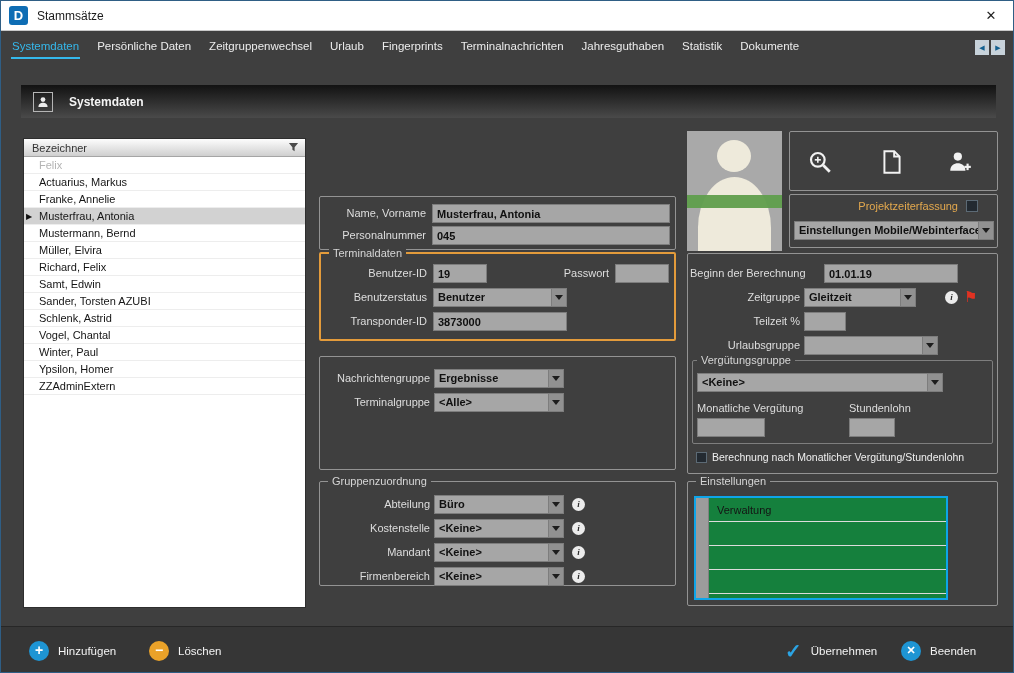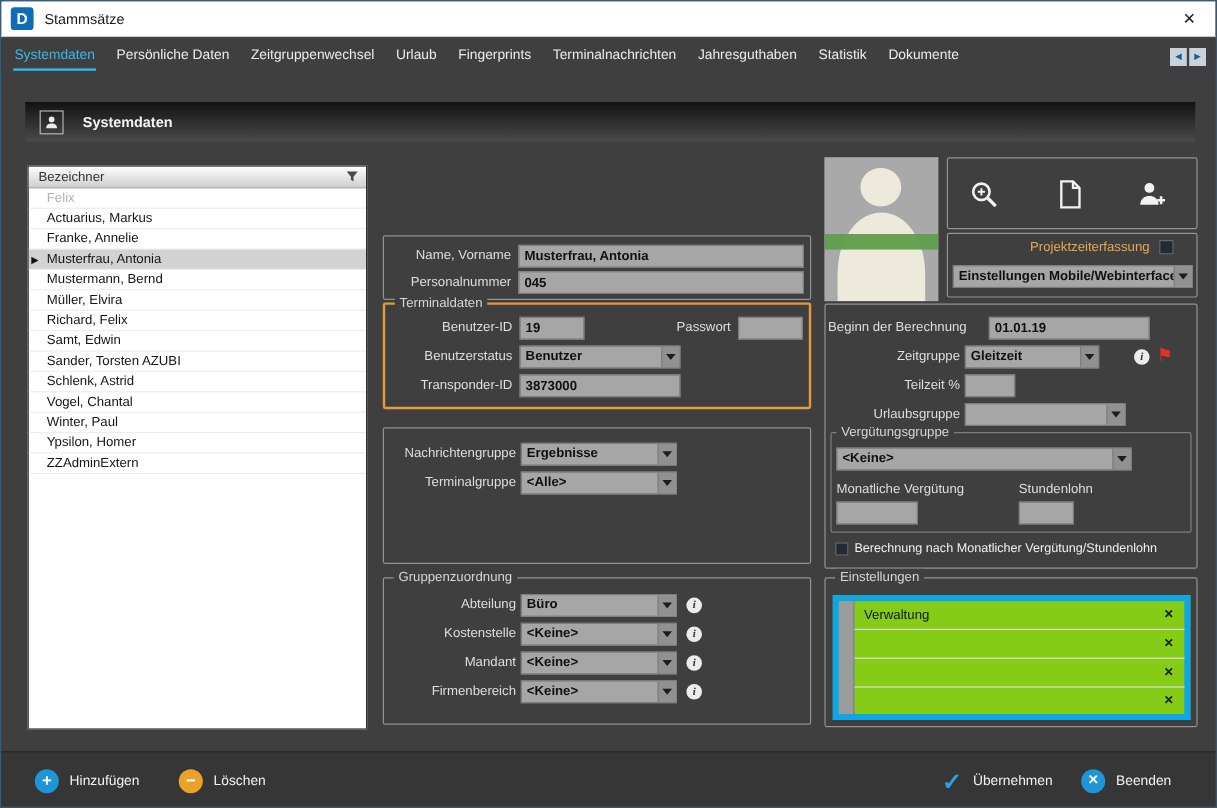--- a/index.html
+++ b/index.html
@@ -53,21 +53,21 @@
 
   
   .photo{position:absolute;left:686px;top:130px;width:95px;height:120px;background:#a9a9a9;overflow:hidden}
   .ph-head{position:absolute;left:30px;top:9px;width:34px;height:32px;border-radius:50%;background:#eeeadb}
   .ph-body{position:absolute;left:11px;top:46px;width:73px;height:74px;border-radius:55% 55% 0 0/75% 75% 0 0;background:#eeeadb}
   .ph-stripe{position:absolute;left:0;top:64px;width:95px;height:13px;background:#5f9e4c;opacity:.95}
   .toolbar{position:absolute;left:788px;top:130px;width:209px;height:60px;border:1px solid #939393;border-radius:2px}
   .iconbtn{position:absolute;top:10px;width:40px;height:40px;display:flex;align-items:center;justify-content:center;cursor:pointer}
 
   
-  .fglist{position:absolute;left:6px;top:14px;width:298px;height:104px;background:#84cc16;border:5px solid #0ea5e9;overflow:hidden}
+  .fglist{position:absolute;left:6px;top:14px;width:254px;height:104px;background:#15803d;border:2px solid #0ea5e9;overflow:hidden}
   .fggutter{position:absolute;left:0;top:0;width:13px;height:100%;background:#9c9c9c;border-right:1px solid #808080}
   .fgrow{position:absolute;left:13px;width:284px;height:24px;border-bottom:1px solid #dcdcdc;font-size:11px;color:#141414;line-height:24px;padding-left:8px}
   .fgx{position:absolute;right:14px;top:0;width:16px;height:24px;text-align:center;line-height:24px;font-size:10px;font-weight:bold;color:#1c1c1c;cursor:pointer}
 
   
   .footer{position:absolute;left:0;top:625px;width:100%;height:48px;background:#363636;border-top:1px solid #272727}
   .fbtn{position:absolute;top:0;height:48px;display:flex;align-items:center;gap:9px;cursor:pointer}
   .circ{width:20px;height:20px;border-radius:50%;color:#fff;font-size:14px;font-weight:bold;text-align:center;line-height:19px;flex:0 0 auto}
   .circ.blue{background:#1e95d4}
   .circ.orange{background:#eaa229}
@@ -174,21 +174,21 @@
     </div>
     <span class="lbl ra" style="left:2px;top:36px;width:108px">Terminalgruppe</span>
     <div class="dd" style="left:114px;top:36px;width:130px">
       <span>&lt;Alle&gt;</span>
       <span class="ddbtn">
           <span class="ddarr"></span>
         </span>
     </div>
   </div>
 
-  <div class="gbox" style="left:318px;top:480px;width:357px;height:123px">
+  <div class="gbox" style="left:318px;top:480px;width:357px;height:105px">
     <span class="gtitle">Gruppenzuordnung</span>
 
     <span class="lbl ra" style="left:2px;top:13px;width:108px">Abteilung</span>
     <div class="dd" style="left:114px;top:13px;width:130px">
       <span>Büro</span>
       <span class="ddbtn">
           <span class="ddarr"></span>
         </span>
     </div>
     <span class="info" style="left:252px;top:16px">i</span>

